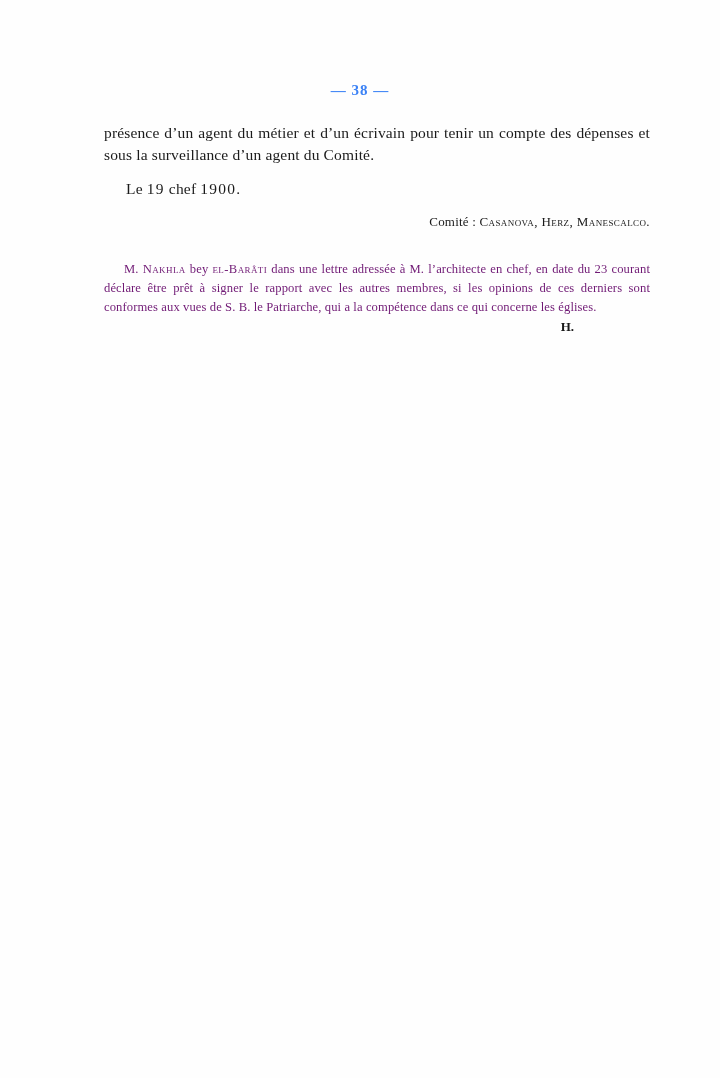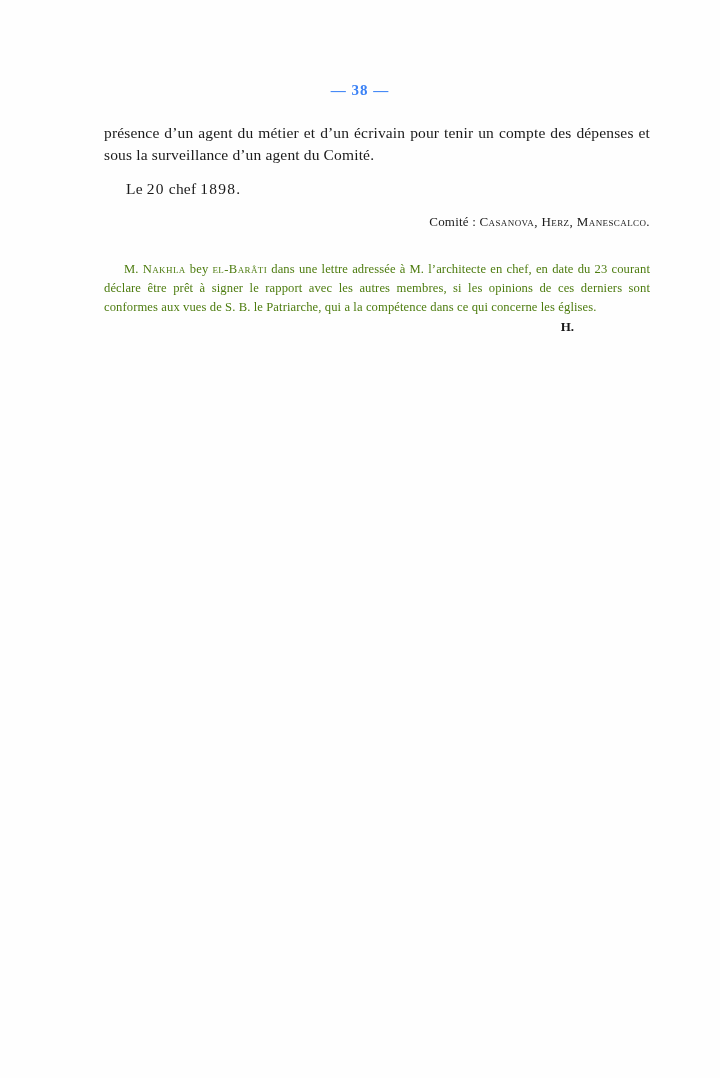--- a/index.html
+++ b/index.html
@@ -65,21 +65,21 @@
   .smallcaps {
     font-variant: small-caps;
     letter-spacing: 0.4px;
     font-family: Liberation Serif, serif;
   }
   .note {
     margin: 30px 0 0 0;
     font-size: 12.6px;
     line-height: 1.52;
     text-align: justify;
-    color: #4d7c0f;
+    color: #701a75;
     letter-spacing: 0.1px;
   }
   .note-indent {
     display: inline-block;
     width: 20px;
   }
   .initial-line {
     margin: 2px 0 0 0;
     font-size: 13px;
     text-align: right;
@@ -93,21 +93,21 @@
 
 <div class="page">
 
   <div class="page-number">— 38 —</div>
 
   <div class="content">
 
     <p class="para-main">présence d’un agent du métier et d’un écrivain pour tenir un compte des dépenses et sous la surveillance d’un agent du Comité.</p>
 
     <p class="date-line">
-      <span>Le </span><span class="num">20</span><span> chef </span><span class="num">1898</span><span>.</span>
+      <span>Le </span><span class="num">19</span><span> chef </span><span class="num">1900</span><span>.</span>
     </p>
 
     <p class="signature-line">
       <span>Comité : </span><span class="smallcaps">Casanova, Herz, Manescalco.</span>
     </p>
 
     <p class="note">
       <span class="note-indent"></span><span>M. </span><span class="smallcaps">Nakhla</span><span> bey </span><span class="smallcaps">el-Barâti</span><span> dans une lettre adressée à M. l’architecte en chef, en date du 23 courant déclare être prêt à signer le rapport avec les autres membres, si les opinions de ces derniers sont conformes aux vues de S. B. le Patriarche, qui a la compétence dans ce qui concerne les églises.</span>
     </p>
 

